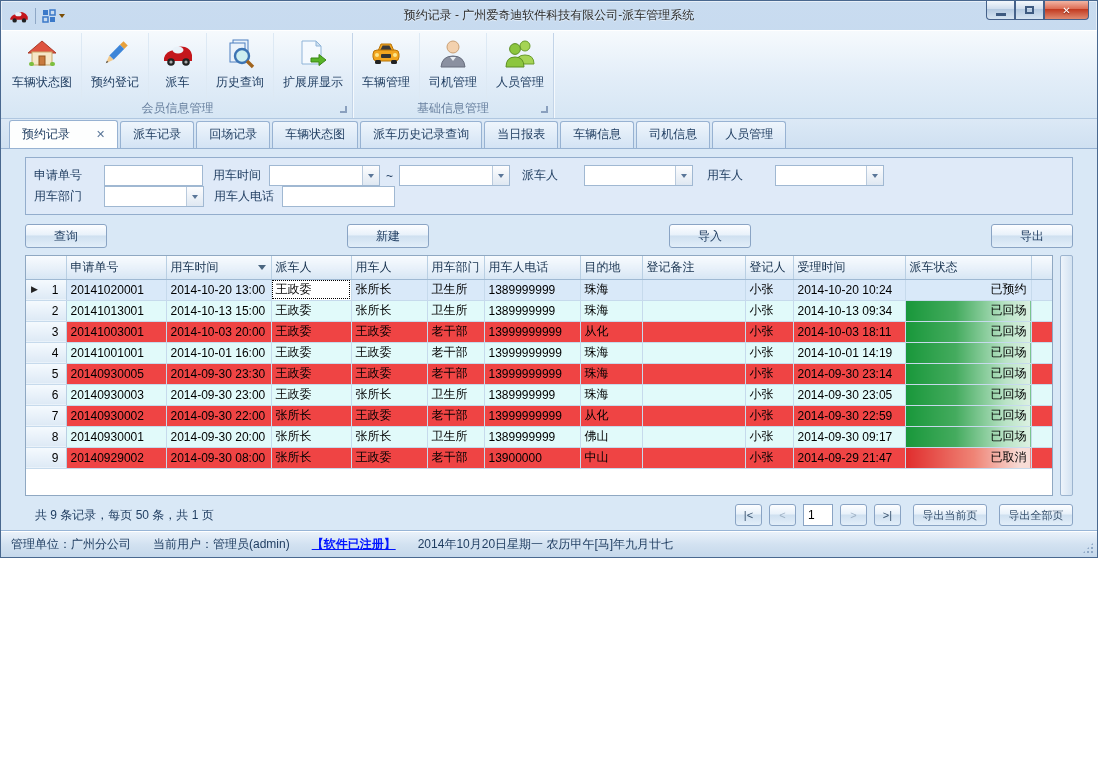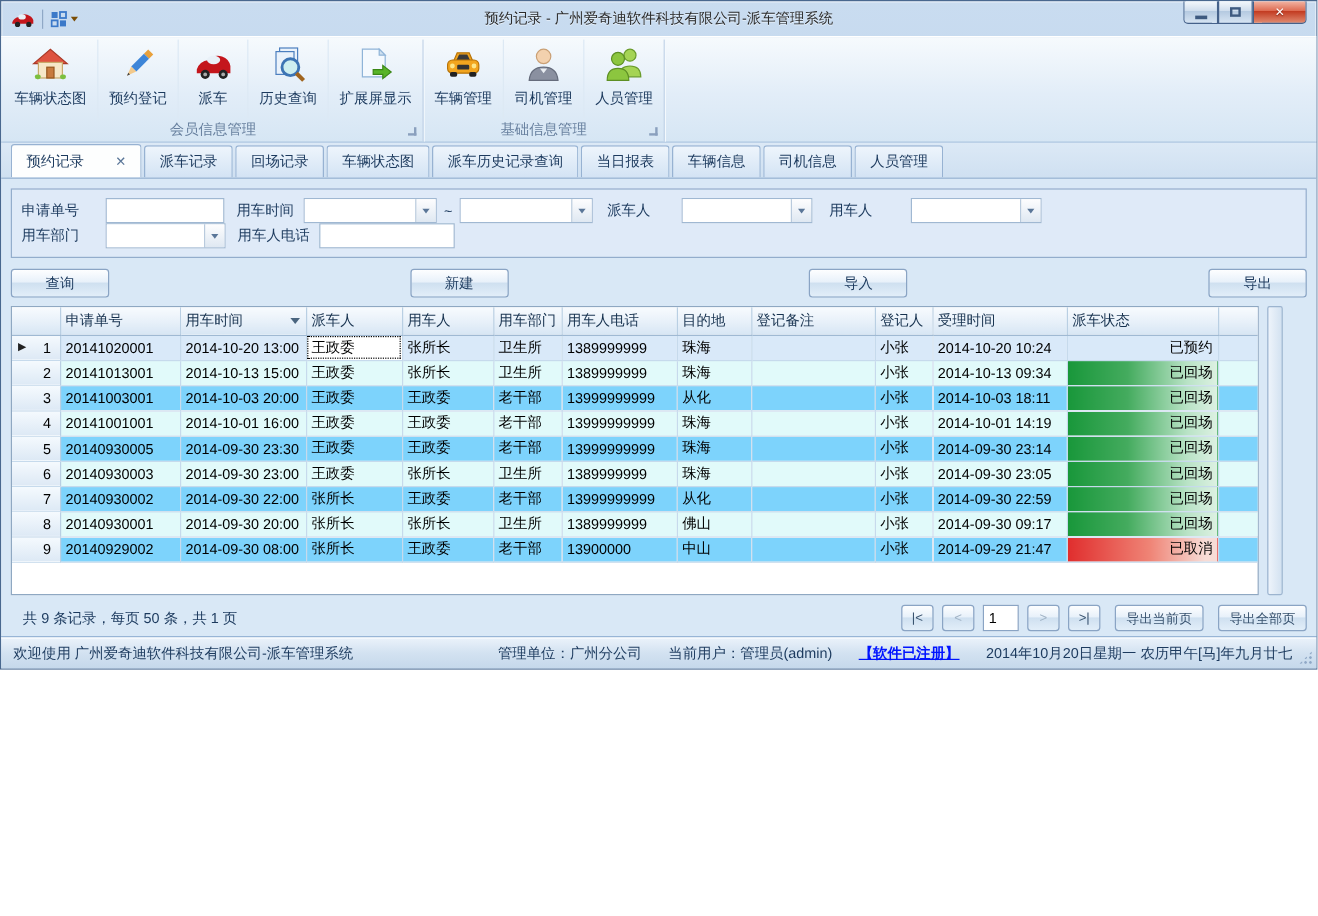--- a/index.html
+++ b/index.html
@@ -42,21 +42,21 @@
   .rg-foot{ height:19px; display:flex; align-items:center; justify-content:center; position:relative; color:#68809f; }
   .launcher{ position:absolute; right:5px; bottom:5px; width:7px; height:7px; border-right:2px solid #8aa0be; border-bottom:2px solid #8aa0be; cursor:pointer; }
 
   
   .doc-tabs{ height:29px; background:linear-gradient(#dce9f6,#cfe0f1); display:flex; align-items:flex-end; padding:3px 0 0 8px; gap:2px; }
   .dtab{ padding:4px 12px 5px; border:1px solid #97b2d2; border-bottom:none; border-radius:3px 3px 0 0; background:linear-gradient(#eef5fc,#d3e3f4); cursor:pointer; white-space:nowrap; display:flex; align-items:center; gap:26px; }
   .dtab.active{ background:#fdfefe; padding-top:5px; }
   .dtab .x{ color:#5a7698; font-size:11px; font-weight:bold; cursor:pointer; }
 
   
-  .content{ flex:1; background:#d9e8f6; border-top:1px solid #97b2d2; padding:8px 8px 4px; display:flex; flex-direction:column; overflow:hidden; }
+  .content{ flex:1; background:#d9e8f6; border-top:1px solid #97b2d2; padding:8px 24px 4px; display:flex; flex-direction:column; overflow:hidden; }
   .filter-panel{ border:1px solid #93adcc; background:#dfeaf8; height:62px; padding:7px 8px; display:flex; flex-direction:column; justify-content:space-between; }
   .f-row{ display:flex; align-items:center; }
   .f-label{ color:#1c3a5e; margin-right:8px; white-space:nowrap; }
   .f-input{ height:21px; border:1px solid #a0b8d2; background:#fff; padding:0 3px; font-size:12px; width:100px; font-family:inherit; }
   .combo{ display:flex; height:21px; border:1px solid #a0b8d2; background:#fff; }
   .combo .cbox{ border:none; width:88px; height:100%; padding:0 3px; font-family:inherit; font-size:12px; }
   .combo .cbtn{ width:17px; background:linear-gradient(#fdfdfe,#dfe8f2); border-left:1px solid #b9cadd; display:flex; align-items:center; justify-content:center; cursor:pointer; }
   .combo .cbtn i{ width:0; height:0; border-left:3px solid transparent; border-right:3px solid transparent; border-top:4px solid #5a7698; }
   .tilde{ margin:0 6px; color:#1c3a5e; }
 
@@ -67,21 +67,21 @@
   .grid-box{ width:1040px; background:#fff; border:1px solid #8fa8c2; overflow:hidden; }
   table.grid{ border-collapse:collapse; table-layout:fixed; width:1040px; }
   .grid th{ height:23px; background:linear-gradient(#f8fbfe,#e7f0f9 55%,#d7e6f4); border-right:1px solid #b9cfe3; border-bottom:1px solid #9fb9d3; font-weight:normal; text-align:left; padding:0 4px; color:#17324f; white-space:nowrap; overflow:hidden; }
   .grid th.sorted{ position:relative; }
   .grid th.sorted .sort{ position:absolute; right:5px; top:9px; width:0; height:0; border-left:4px solid transparent; border-right:4px solid transparent; border-top:5px solid #4a657f; }
   .grid td{ height:21px; border-right:1px solid #c6daec; border-bottom:1px solid #c6daec; padding:0 4px; color:#000; white-space:nowrap; overflow:hidden; }
   .grid td.c-sel{ background:linear-gradient(#f5fafe,#dde9f5); border-right:1px solid #b9cfe3; text-align:right; padding-right:7px; position:relative; }
   .grid td.c-sel .arr{ position:absolute; left:5px; top:4px; font-size:9px; color:#222; }
   tr.row-sel td{ background:#d9e9f9; }
   tr.row-cyan td{ background:#e1fafa; }
-  tr.row-cream td{ background:#7dd3fc; }
+  tr.row-cream td{ background:#ef4444; }
   tr.row-sel td.c-sel, tr.row-cyan td.c-sel, tr.row-cream td.c-sel{ background:linear-gradient(#f5fafe,#dde9f5); }
   td.focus-cell{ background:#fff !important; outline:1px dotted #000; outline-offset:-2px; }
   td.c-status{ text-align:right; }
   td.c-status.st-green{ background:linear-gradient(to right,#18973a,#44ab5e 40%,#b9e3c6 80%,#ddf1e3) !important; }
   td.c-status.st-red{ background:linear-gradient(to right,#e02d2d,#ef8476 55%,#f7dcd6 92%) !important; }
   .vscroll{ width:13px; border:1px solid #9cb4cf; border-radius:2px; background:linear-gradient(to right,#eef4fb,#d3e2f1); }
 
   .pager-row{ margin-top:8px; display:flex; align-items:center; }
   .pager-summary{ color:#1c3a5e; padding-left:10px; }
   .pager-ctl{ margin-left:auto; display:flex; align-items:center; gap:7px; }
@@ -490,21 +490,20 @@
         <input class="page-input" value="1" style="">
         <button class="pbtn dis">&gt;</button>
         <button class="pbtn">&gt;|</button>
         <button class="pbtn wide">导出当前页</button>
         <button class="pbtn wide">导出全部页</button>
       </span>
     </div>
   </div>
 
   <div class="statusbar">
-    <span class="sb-welcome">欢迎使用 广州爱奇迪软件科技有限公司-派车管理系统</span>
     <span class="sb-item">管理单位：广州分公司</span>
     <span class="sb-item">当前用户：管理员(admin)</span>
     <span class="sb-item sb-link">【软件已注册】</span>
     <span class="sb-item" style="margin-right:14px">2014年10月20日星期一 农历甲午[马]年九月廿七</span>
     <i class="grip"></i>
   </div>
 
 </div>
 
 </body></html>

